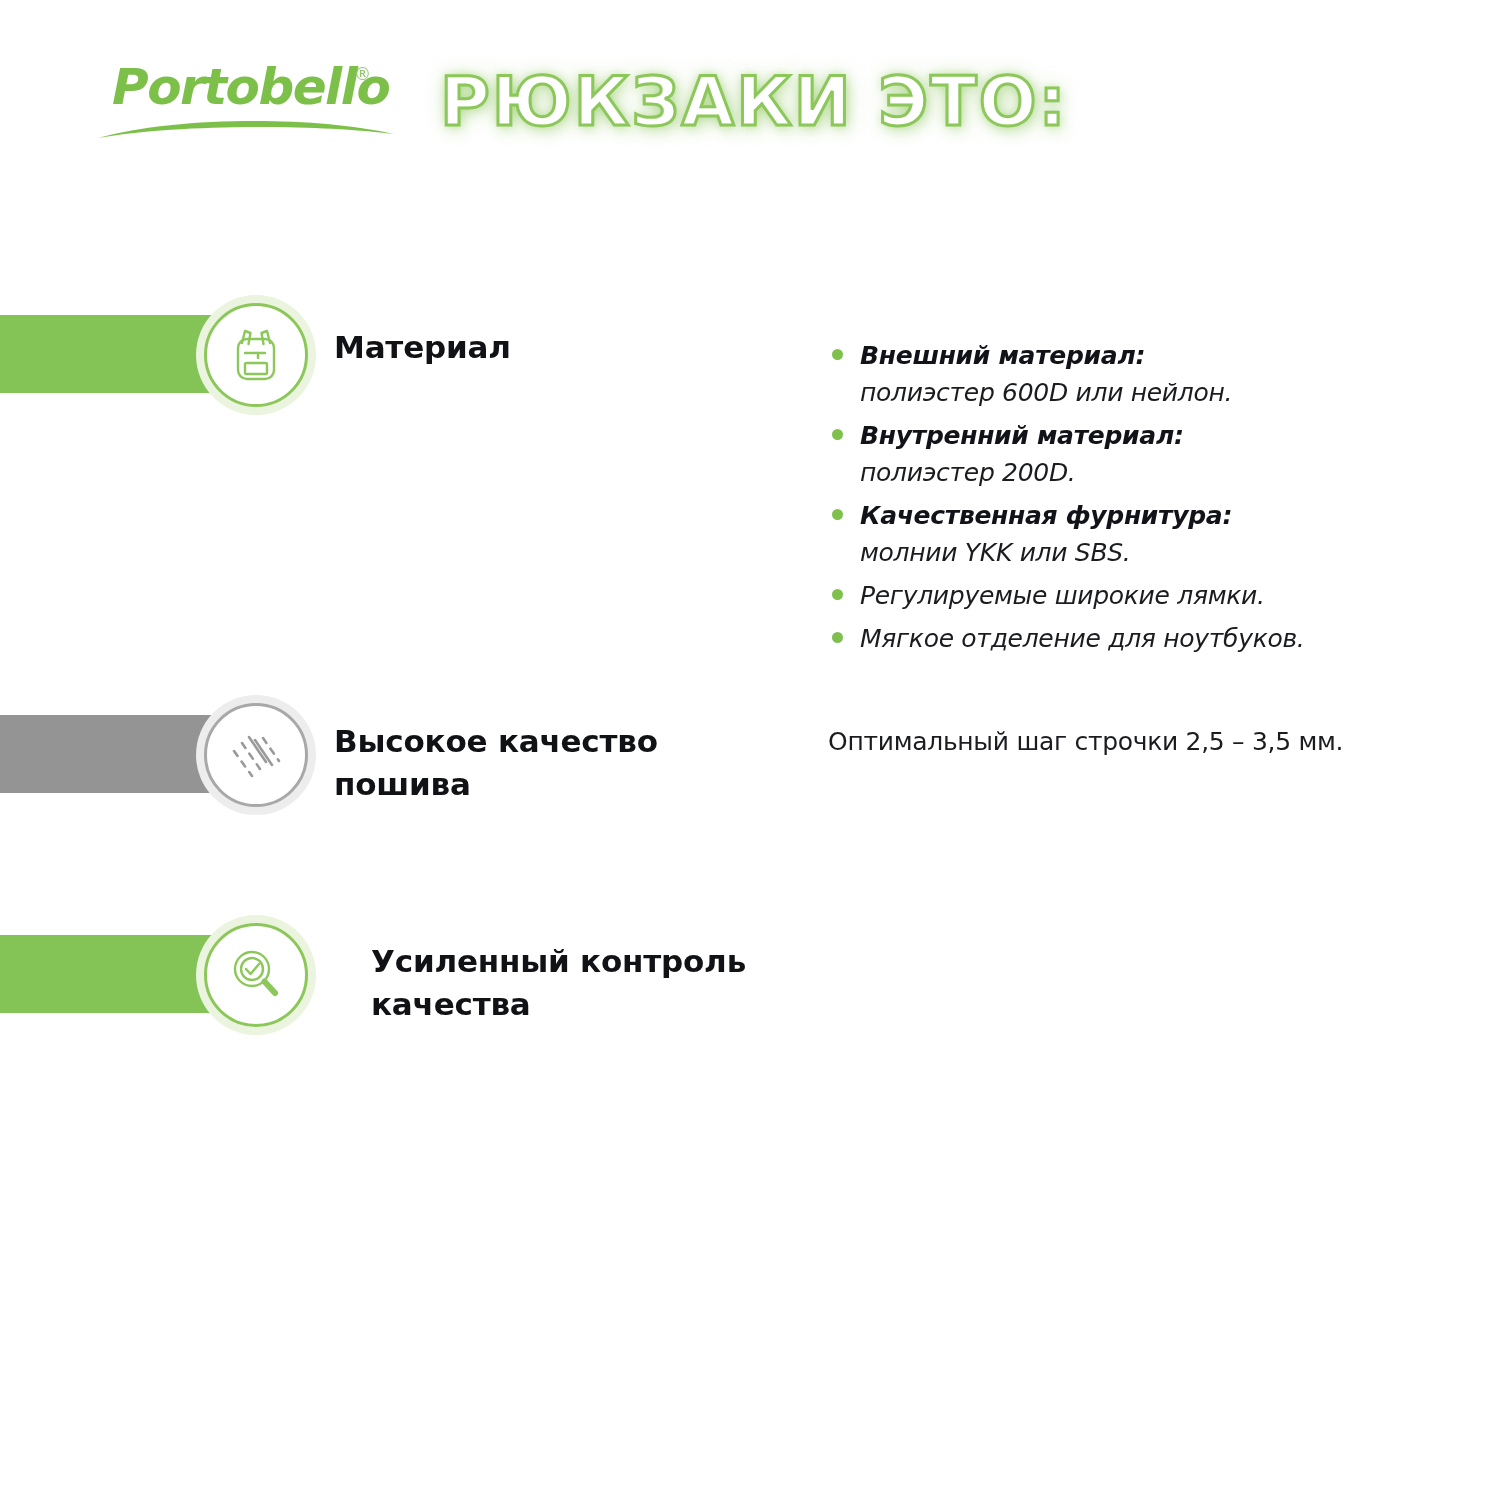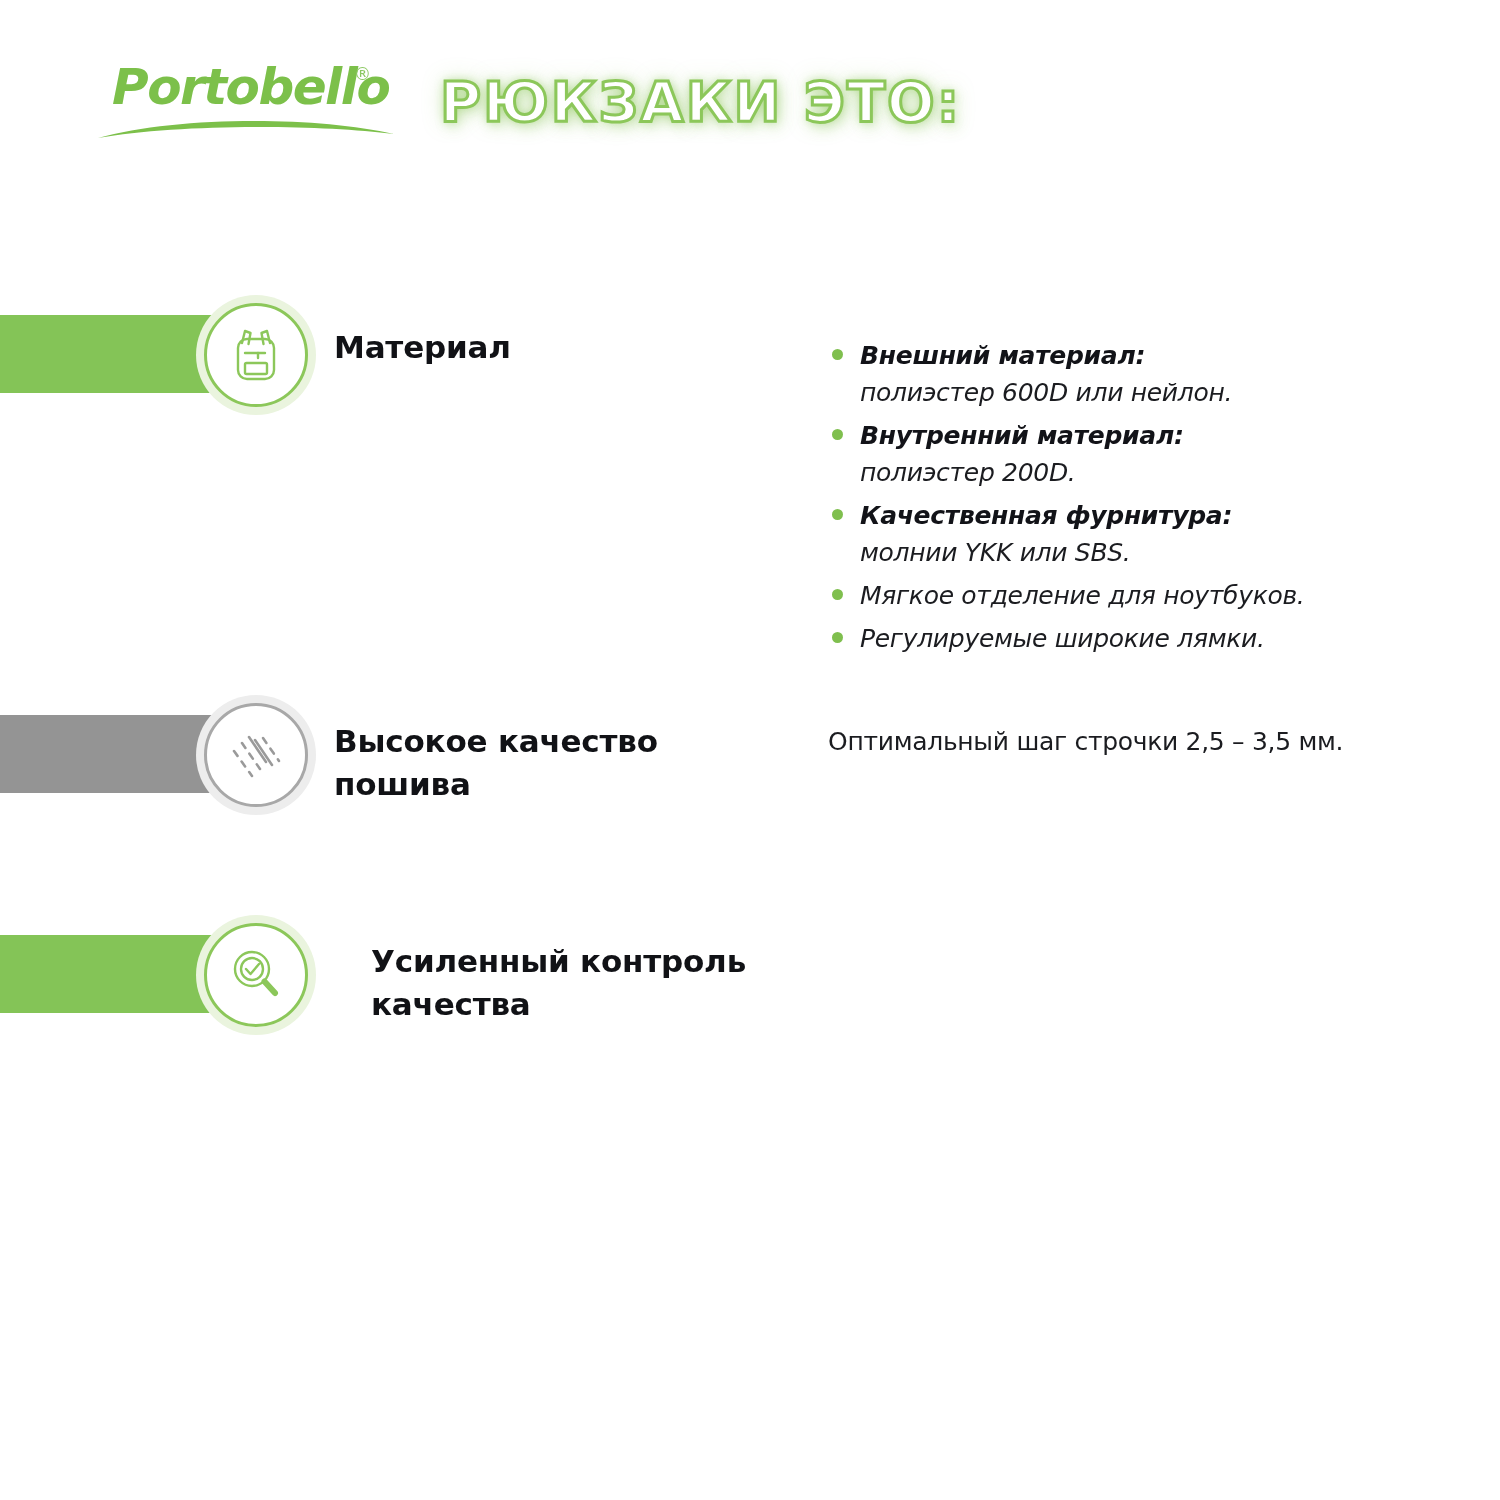--- a/index.html
+++ b/index.html
@@ -59,21 +59,21 @@
     width: 300px;
     height: 26px;
   }
 
   #page-title {
     position: absolute;
     left: 440px;
     top: 52px;
     font-family: "DejaVu Sans", sans-serif;
     font-weight: bold;
-    font-size: 56px;
+    font-size: 68px;
     letter-spacing: 2px;
     line-height: 100px;
     color: #ffffff;
     -webkit-text-stroke: 3px #8cc75a;
     text-shadow:
        0 0 10px rgba(140,199,90,0.55),
        0 0 22px rgba(140,199,90,0.35),
        4px 6px 14px rgba(140,199,90,0.30);
     white-space: nowrap;
   }
@@ -228,26 +228,26 @@
     </div>
 
     <div class="bullet-row">
       <span class="bullet-dot"></span>
       <span class="bullet-strong">Качественная фурнитура:</span>
       <span class="bullet-text">молнии YKK или SBS.</span>
     </div>
 
     <div class="bullet-row">
       <span class="bullet-dot"></span>
+      <span class="bullet-text">Регулируемые широкие лямки.</span>
+    </div>
+
+    <div class="bullet-row">
+      <span class="bullet-dot"></span>
       <span class="bullet-text">Мягкое отделение для ноутбуков.</span>
-    </div>
-
-    <div class="bullet-row">
-      <span class="bullet-dot"></span>
-      <span class="bullet-text">Регулируемые широкие лямки.</span>
     </div>
 
   </div>
 </div>
 
 <div class="section" id="sec-stitch" style="top:695px;height:120px;">
 
   <div class="bar gray" style="top:20px;"></div>
 
   <div class="halo gray" style="left:196px;top:0px;"></div>

